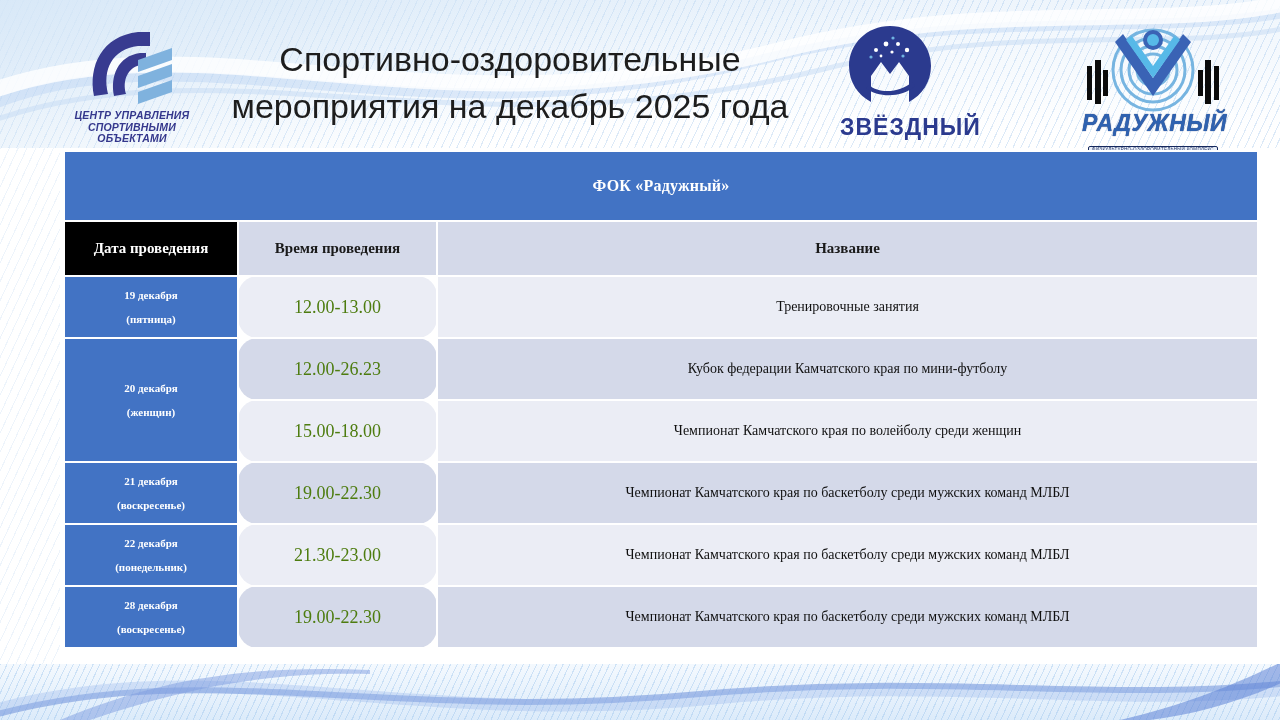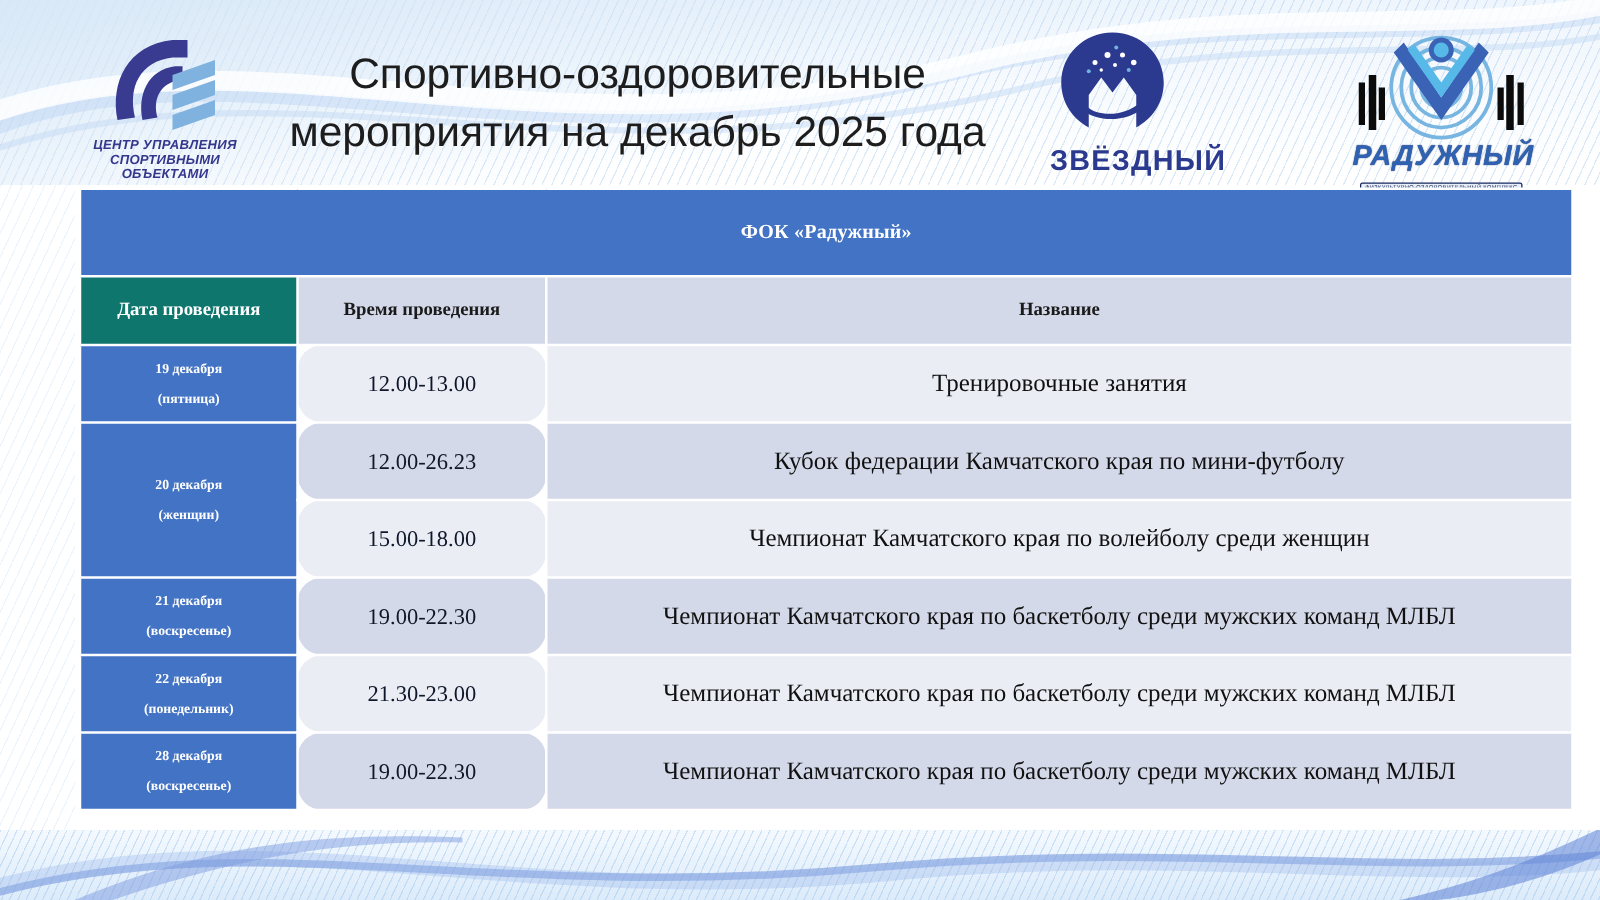--- a/index.html
+++ b/index.html
@@ -58,30 +58,30 @@
   .table-wrap { position:absolute; top:150px; left:63px; width:1194px; }
   table.events-table { width:100%; border-collapse:collapse; table-layout:fixed; }
   table.events-table td, table.events-table th { border:2px solid #ffffff; vertical-align:middle; }
   .col-date { width:174px; } .col-time { width:199px; } .col-name { width:821px; }
 
   .table-title-row td {
     height:70px; background:#4273c4; color:#ffffff; font-weight:bold;
     font-size:16px; text-align:center; letter-spacing:.2px;
   }
   .colhead-row td { height:55px; font-weight:bold; text-align:center; font-size:15px; color:#1a1a1a; }
-  .colhead-row td.date-head { background:#0f766e; color:#ffffff; }
+  .colhead-row td.date-head { background:#000000; color:#ffffff; }
 
   .band-dark  td { background:#d4d9e9; }
   .band-light td { background:#ebedf5; }
   td.date-cell {
     background:#4273c4 !important; color:#ffffff; font-weight:bold;
     font-size:11px; text-align:center; line-height:24px;
   }
-  td.time-cell { height:62px; text-align:center; font-size:18px; color:#0f172a;border-radius:20px; }
-  td.name-cell { height:62px; text-align:center; font-size:20px; color:#111; }
+  td.time-cell { height:62px; text-align:center; font-size:18px; color:#4d7c0f;border-radius:20px; }
+  td.name-cell { height:62px; text-align:center; font-size:14px; color:#111; }
   table.events-table { border-bottom:2px solid #000000; }
 </style>
 </head>
 <body>
 
 <div class="bg-layer bg-top">
   <svg class="bg-top-svg" viewBox="0 0 1280 148" preserveAspectRatio="none">
     <path d="M-20,110 C180,20 420,150 760,60 C980,5 1150,40 1300,10" fill="none" stroke="#aecbf0" stroke-width="10" opacity="0.35"></path>
     <path d="M-20,95 C200,10 430,140 780,50 C1000,-5 1160,35 1300,0" fill="none" stroke="#ffffff" stroke-width="16" opacity="0.8"></path>
     <path d="M-20,125 C220,35 460,160 820,70 C1020,20 1180,55 1300,25" fill="none" stroke="#c4d9f4" stroke-width="5" opacity="0.5"></path>

